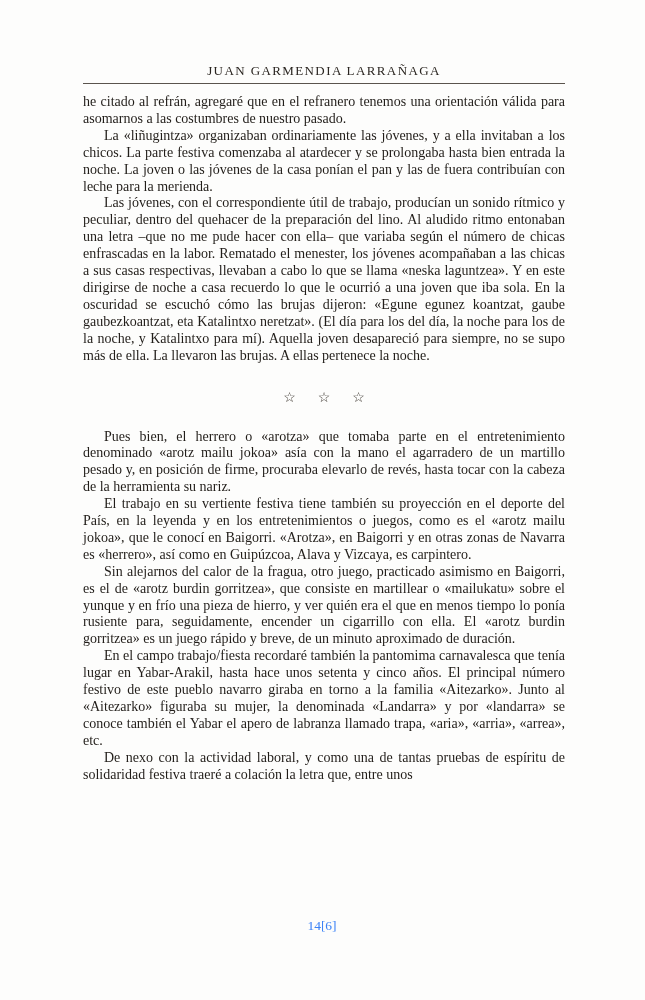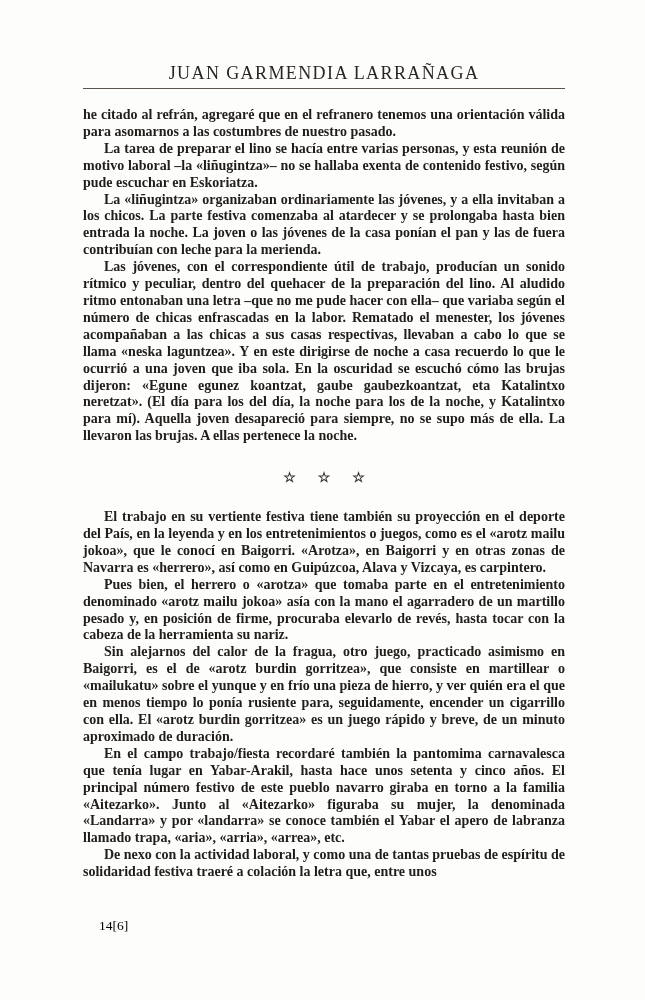--- a/index.html
+++ b/index.html
@@ -17,91 +17,89 @@
     overflow: hidden;
   }
   .column {
     position: absolute;
     left: 83px;
     top: 63px;
     width: 482px;
   }
   .running-header {
     text-align: center;
-    font-size: 18px;
+    font-size: 13px;
     letter-spacing: 1.4px;
     color: #2a2520;
     padding-bottom: 4px;
     white-space: nowrap;
   }
   .header-rule {
     height: 1px;
     background: #5a544d;
     width: 100%;
   }
   .body-text {
-    margin-top: 18px;
+    margin-top: 10px;
     font-size: 14px;
     line-height: 16.9px;
     text-align: justify;
     text-justify: inter-word;
-    font-weight: bold;
   }
   .body-text p {
     margin: 0;
     text-indent: 21px;
   }
   .body-text p.no-indent {
     text-indent: 0;
   }
   .section-divider {
     display: flex;
     justify-content: center;
     gap: 22px;
     margin: 26px 0 24px 0;
     font-size: 14px;
     line-height: 14px;
     color: #3a342d;
   }
   .footer {
     position: absolute;
-    left: 99px;
+    left: 81px;
     top: 918px;
     width: 482px;
     display: flex;
-    justify-content: flex-start;
+    justify-content: center;
     font-size: 13.5px;
-    color: #000000;
+    color: #3b82f6;
   }
 </style>
 </head>
 <body>
 
 <div class="page">
   <div class="column">
 
     <div class="running-header">
       <span>JUAN GARMENDIA LARRAÑAGA</span>
     </div>
     <div class="header-rule"></div>
 
     <div class="body-text">
       <p class="no-indent">he citado al refrán, agregaré que en el refranero tenemos una orientación válida para asomarnos a las costumbres de nuestro pasado.</p>
-      <p>La tarea de preparar el lino se hacía entre varias personas, y esta reunión de motivo laboral –la «liñugintza»– no se hallaba exenta de contenido festivo, según pude escuchar en Eskoriatza.</p>
       <p>La «liñugintza» organizaban ordinariamente las jóvenes, y a ella invitaban a los chicos. La parte festiva comenzaba al atardecer y se prolongaba hasta bien entrada la noche. La joven o las jóvenes de la casa ponían el pan y las de fuera contribuían con leche para la merienda.</p>
       <p>Las jóvenes, con el correspondiente útil de trabajo, producían un sonido rítmico y peculiar, dentro del quehacer de la preparación del lino. Al aludido ritmo entonaban una letra –que no me pude hacer con ella– que variaba según el número de chicas enfrascadas en la labor. Rematado el menester, los jóvenes acompañaban a las chicas a sus casas respectivas, llevaban a cabo lo que se llama «neska laguntzea». Y en este dirigirse de noche a casa recuerdo lo que le ocurrió a una joven que iba sola. En la oscuridad se escuchó cómo las brujas dijeron: «Egune egunez koantzat, gaube gaubezkoantzat, eta Katalintxo neretzat». (El día para los del día, la noche para los de la noche, y Katalintxo para mí). Aquella joven desapareció para siempre, no se supo más de ella. La llevaron las brujas. A ellas pertenece la noche.</p>
 
       <div class="section-divider">
         <span>☆</span>
         <span>☆</span>
         <span>☆</span>
       </div>
 
+      <p>Pues bien, el herrero o «arotza» que tomaba parte en el entretenimiento denominado «arotz mailu jokoa» asía con la mano el agarradero de un martillo pesado y, en posición de firme, procuraba elevarlo de revés, hasta tocar con la cabeza de la herramienta su nariz.</p>
       <p>El trabajo en su vertiente festiva tiene también su proyección en el deporte del País, en la leyenda y en los entretenimientos o juegos, como es el «arotz mailu jokoa», que le conocí en Baigorri. «Arotza», en Baigorri y en otras zonas de Navarra es «herrero», así como en Guipúzcoa, Alava y Vizcaya, es carpintero.</p>
-      <p>Pues bien, el herrero o «arotza» que tomaba parte en el entretenimiento denominado «arotz mailu jokoa» asía con la mano el agarradero de un martillo pesado y, en posición de firme, procuraba elevarlo de revés, hasta tocar con la cabeza de la herramienta su nariz.</p>
       <p>Sin alejarnos del calor de la fragua, otro juego, practicado asimismo en Baigorri, es el de «arotz burdin gorritzea», que consiste en martillear o «mailukatu» sobre el yunque y en frío una pieza de hierro, y ver quién era el que en menos tiempo lo ponía rusiente para, seguidamente, encender un cigarrillo con ella. El «arotz burdin gorritzea» es un juego rápido y breve, de un minuto aproximado de duración.</p>
       <p>En el campo trabajo/fiesta recordaré también la pantomima carnavalesca que tenía lugar en Yabar-Arakil, hasta hace unos setenta y cinco años. El principal número festivo de este pueblo navarro giraba en torno a la familia «Aitezarko». Junto al «Aitezarko» figuraba su mujer, la denominada «Landarra» y por «landarra» se conoce también el Yabar el apero de labranza llamado trapa, «aria», «arria», «arrea», etc.</p>
       <p>De nexo con la actividad laboral, y como una de tantas pruebas de espíritu de solidaridad festiva traeré a colación la letra que, entre unos</p>
     </div>
   </div>
 
   <div class="footer">
     <span>14</span>
     <span>[6]</span>
   </div>

